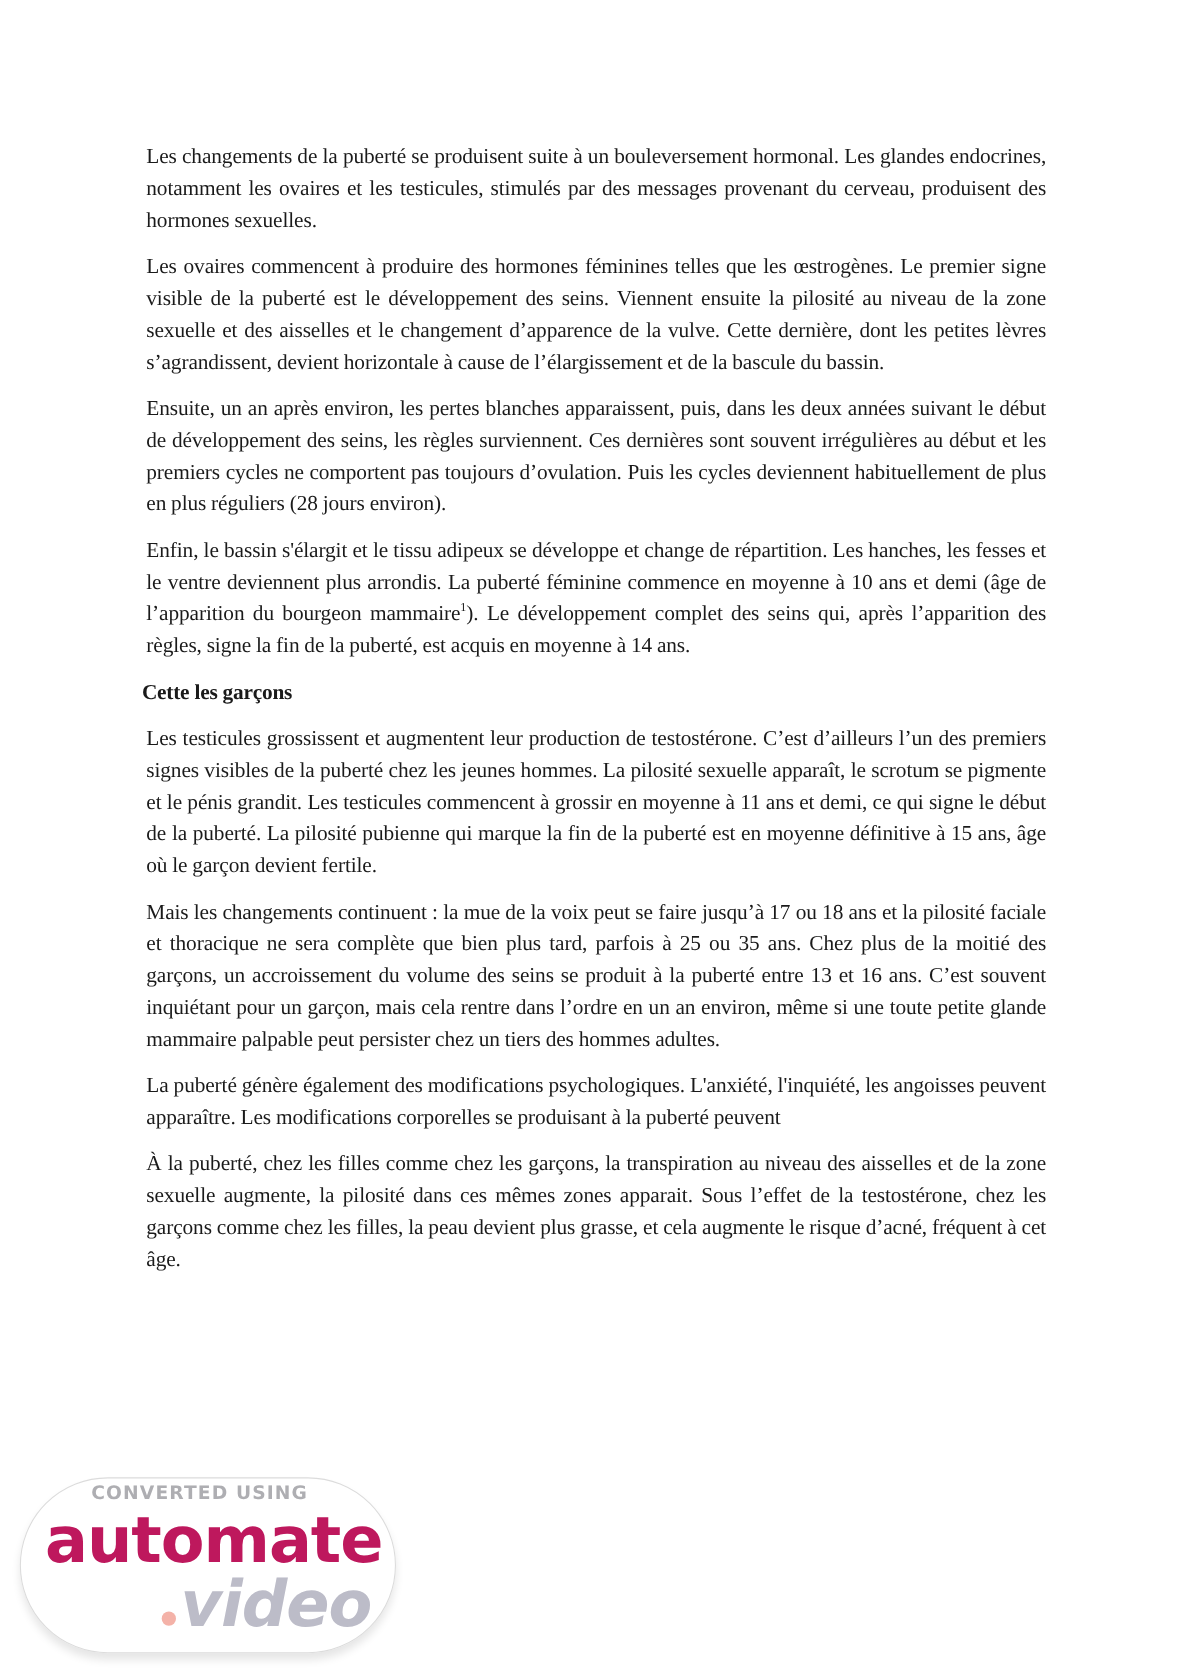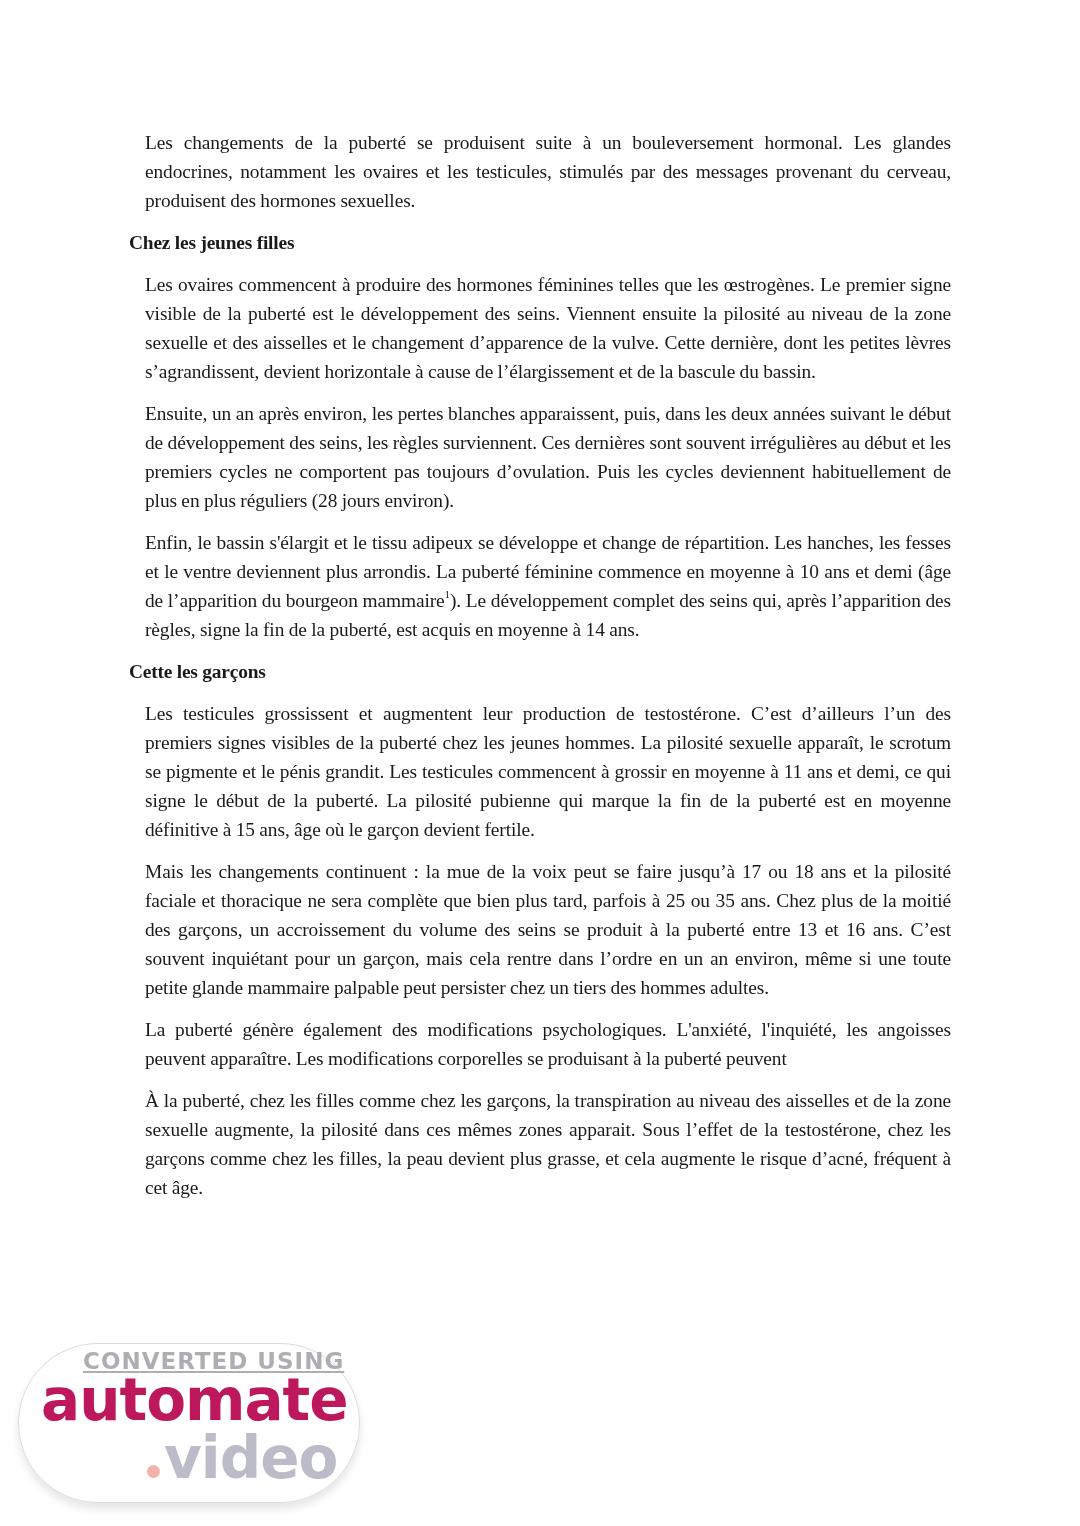--- a/index.html
+++ b/index.html
@@ -17,21 +17,21 @@
     }
     .page {
       position: absolute;
       left: 129px;
       top: 128px;
       width: 822px;
       font-size: 19.4px;
       line-height: 29px;
     }
     .para {
-      margin: 0 0 13px 16px;
+      margin: 0 0 13px 4px;
       text-align: justify;
       text-align-last: left;
       letter-spacing: -0.1px;
       word-spacing: -0.3px;
     }
     .heading {
       margin: 0 0 13px 0;
       font-weight: bold;
       letter-spacing: -0.2px;
     }
@@ -53,61 +53,60 @@
       background: rgba(255, 255, 255, 0.88);
       border: 1px solid #dcdcdc;
       box-shadow: 0 6px 8px rgba(0, 0, 0, 0.10);
       font-family: "DejaVu Sans", "Liberation Sans", sans-serif;
       pointer-events: none;
     }
     .wm-converted {
       position: absolute;
       left: 64px;
       top: 4px;
-      font-size: 23px;
+      font-size: 17px;
       font-weight: bold;
       letter-spacing: 1px;
       color: rgba(160, 160, 165, 0.85);
-      text-decoration: underline;
     }
     .wm-automate {
       position: absolute;
       left: 22px;
       top: 22px;
       font-size: 58px;
       font-weight: bold;
       letter-spacing: -1px;
       color: #be185d;
     }
     .wm-video {
       position: absolute;
       left: 128px;
       top: 80px;
       font-size: 58px;
       font-weight: bold;
       letter-spacing: -1px;
       color: #bcbcc8;
+      font-style: italic;
     }
     .wm-dot {
       display: inline-block;
       width: 13px;
       height: 13px;
       border-radius: 50%;
       background: #f4b2a8;
       margin-right: 4px;
       vertical-align: baseline;
     }
   </style>
 </head>
 <body>
 
 <div class="page">
   <p class="para">Les changements de la puberté se produisent suite à un bouleversement hormonal. Les glandes endocrines, notamment les ovaires et les testicules, stimulés par des messages provenant du cerveau, produisent des hormones sexuelles.</p>
 
-  <p class="heading">Chez les jeunes filles</p>
   <p class="para">Les ovaires commencent à produire des hormones féminines telles que les œstrogènes. Le premier signe visible de la puberté est le développement des seins. Viennent ensuite la pilosité au niveau de la zone sexuelle et des aisselles et le changement d’apparence de la vulve. Cette dernière, dont les petites lèvres s’agrandissent, devient horizontale à cause de l’élargissement et de la bascule du bassin.</p>
   <p class="para">Ensuite, un an après environ, les pertes blanches apparaissent, puis, dans les deux années suivant le début de développement des seins, les règles surviennent. Ces dernières sont souvent irrégulières au début et les premiers cycles ne comportent pas toujours d’ovulation. Puis les cycles deviennent habituellement de plus en plus réguliers (28 jours environ).</p>
   <p class="para"><span>Enfin, le bassin s'élargit et le tissu adipeux se développe et change de répartition. Les hanches, les fesses et le ventre deviennent plus arrondis. La puberté féminine commence en moyenne à 10 ans et demi (âge de l’apparition du bourgeon mammaire</span><sup>1</sup><span>). Le développement complet des seins qui, après l’apparition des règles, signe la fin de la puberté, est acquis en moyenne à 14 ans.</span></p>
 
   <p class="heading">Cette les garçons</p>
   <p class="para">Les testicules grossissent et augmentent leur production de testostérone. C’est d’ailleurs l’un des premiers signes visibles de la puberté chez les jeunes hommes. La pilosité sexuelle apparaît, le scrotum se pigmente et le pénis grandit. Les testicules commencent à grossir en moyenne à 11 ans et demi, ce qui signe le début de la puberté. La pilosité pubienne qui marque la fin de la puberté est en moyenne définitive à 15 ans, âge où le garçon devient fertile.</p>
   <p class="para">Mais les changements continuent : la mue de la voix peut se faire jusqu’à 17 ou 18 ans et la pilosité faciale et thoracique ne sera complète que bien plus tard, parfois à 25 ou 35 ans. Chez plus de la moitié des garçons, un accroissement du volume des seins se produit à la puberté entre 13 et 16 ans. C’est souvent inquiétant pour un garçon, mais cela rentre dans l’ordre en un an environ, même si une toute petite glande mammaire palpable peut persister chez un tiers des hommes adultes.</p>
 
   <p class="para">La puberté génère également des modifications psychologiques. L'anxiété, l'inquiété, les angoisses peuvent apparaître. Les modifications corporelles se produisant à la puberté peuvent</p>
   <p class="para">À la puberté, chez les filles comme chez les garçons, la transpiration au niveau des aisselles et de la zone sexuelle augmente, la pilosité dans ces mêmes zones apparait. Sous l’effet de la testostérone, chez les garçons comme chez les filles, la peau devient plus grasse, et cela augmente le risque d’acné, fréquent à cet âge.</p>

